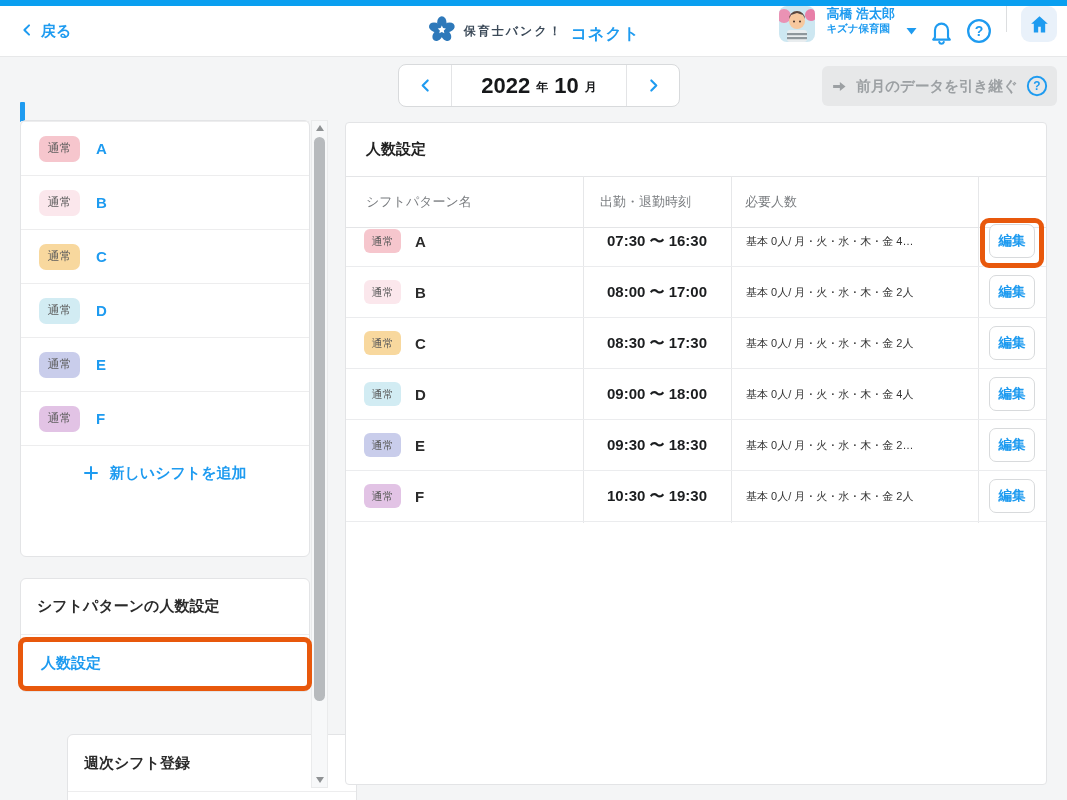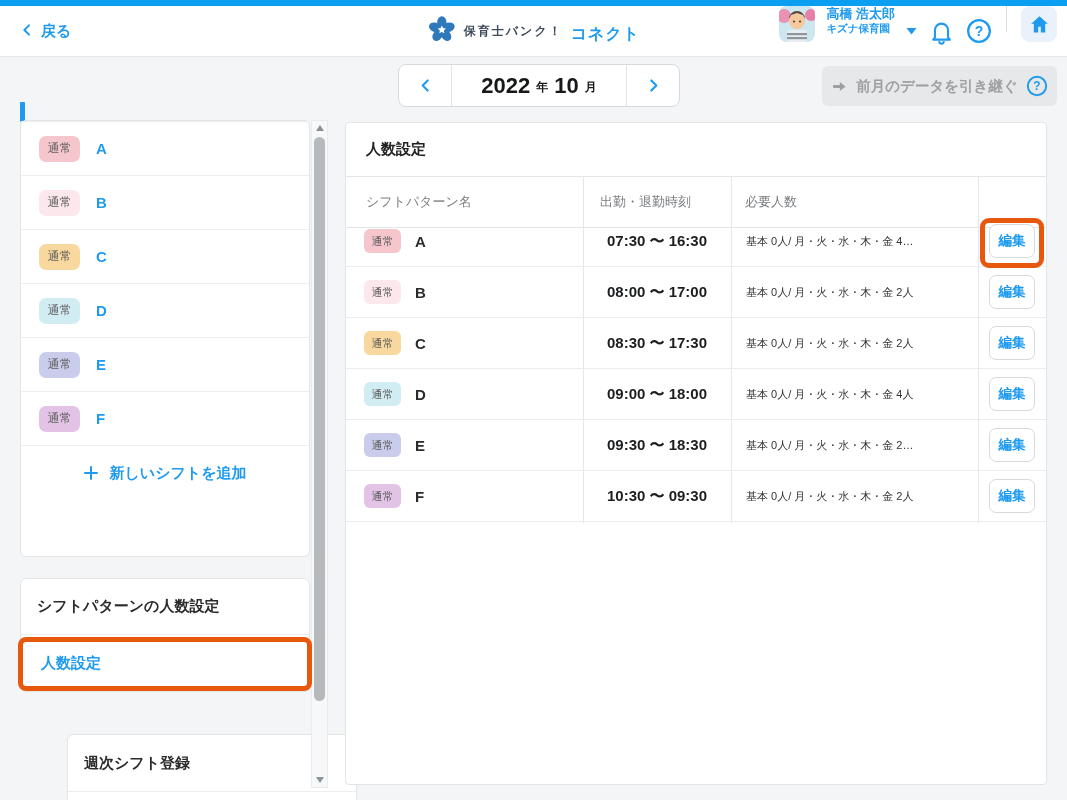--- a/index.html
+++ b/index.html
@@ -299,21 +299,21 @@
     <div class="t-row" style="top:297px">
       <span class="t-badge" style="background-color: rgb(201, 205, 235);">通常</span>
       <span class="t-name">E</span>
       <span class="t-time">09:30 〜 18:30</span>
       <span class="t-staff">基本 0人/ 月・火・水・木・金 2…</span>
       <div class="edit-btn">編集</div>
     </div>
     <div class="t-row" style="top:348px">
       <span class="t-badge" style="background-color: rgb(226, 195, 229);">通常</span>
       <span class="t-name">F</span>
-      <span class="t-time">10:30 〜 09:30</span>
+      <span class="t-time">10:30 〜 19:30</span>
       <span class="t-staff">基本 0人/ 月・火・水・木・金 2人</span>
       <div class="edit-btn">編集</div>
     </div>
   </div>
 
   <div class="hl hl-edit"></div>
   <div class="hl hl-side"></div>
 </div>
 
 </body></html>

